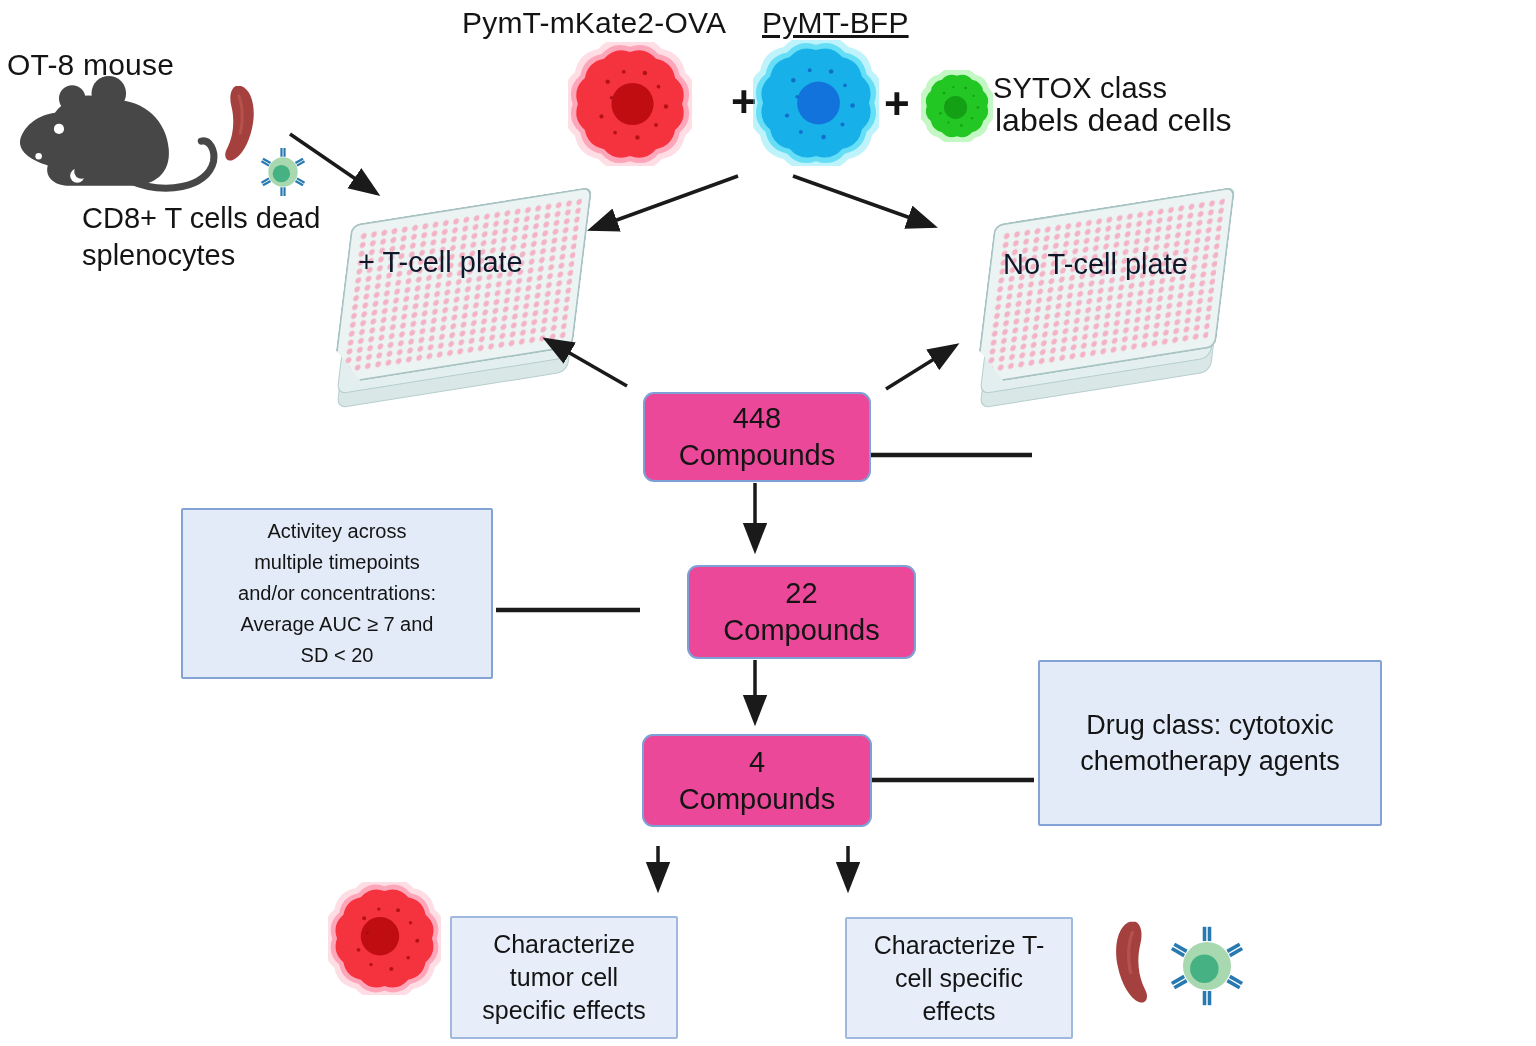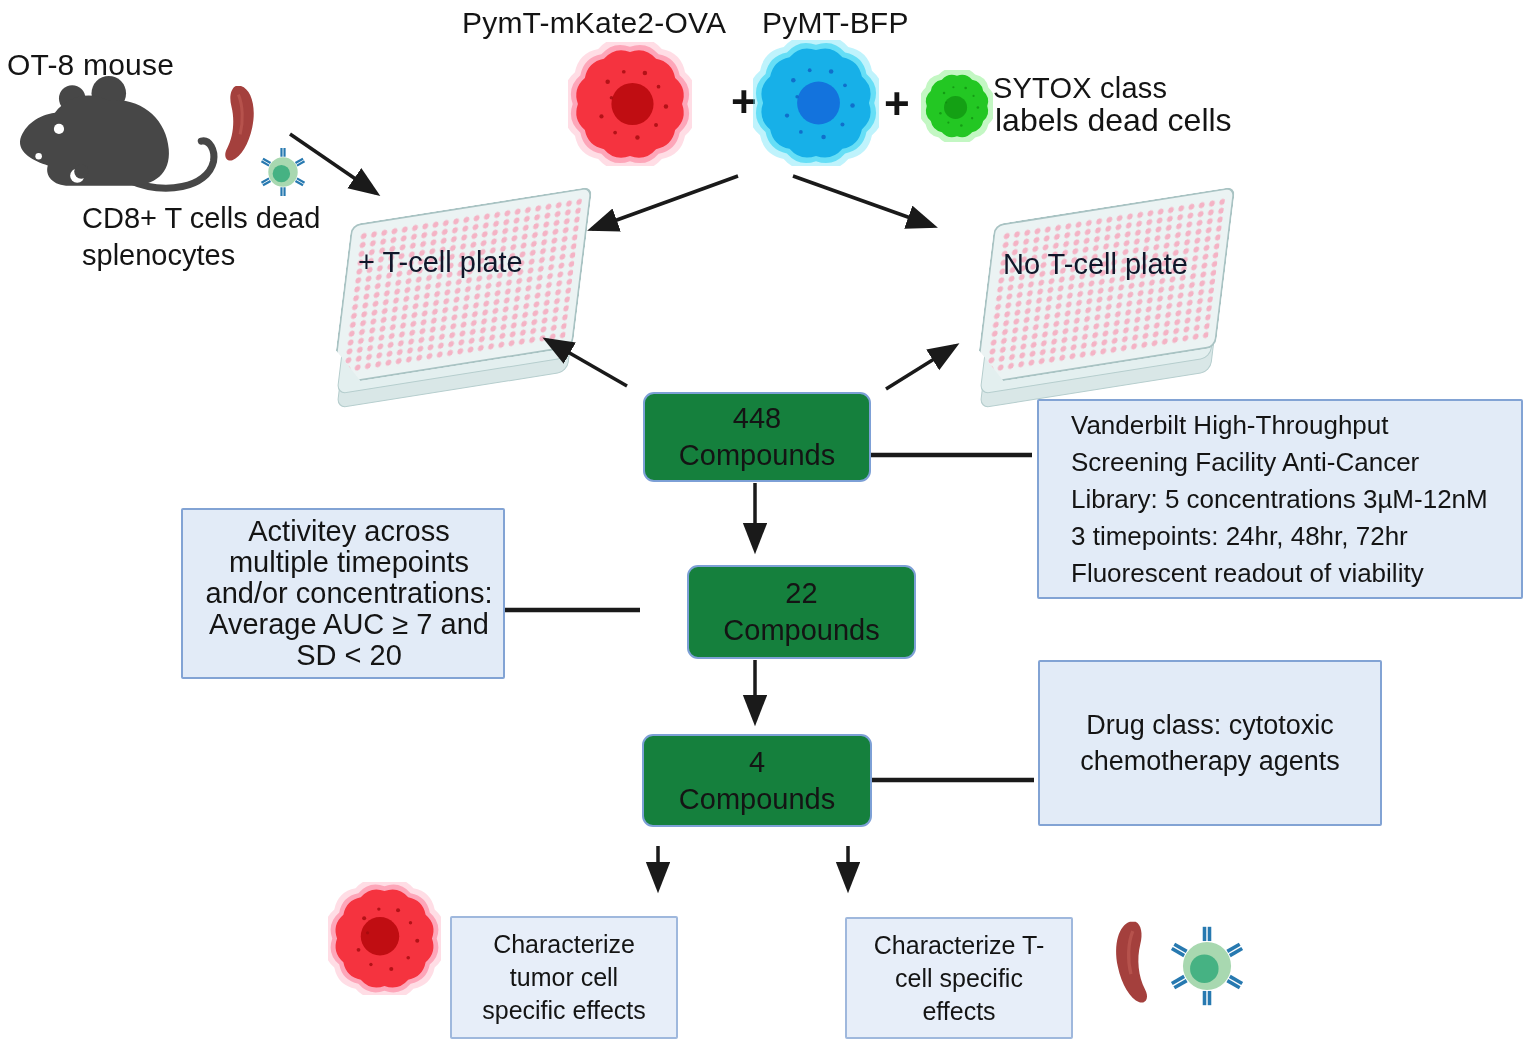--- a/index.html
+++ b/index.html
@@ -8,21 +8,21 @@
     font-family:"Liberation Sans", sans-serif;color:#141414;
   }
   .abs{position:absolute;}
   .pre{white-space:pre-line;}
   
   .h-label{font-size:30px;font-weight:500;letter-spacing:.2px;}
   .cap{font-size:32px;font-weight:400;}
   .plus{font-size:44px;font-weight:700;line-height:1;}
   
   .roundbox{
-    background:#15803d;border:2.5px solid #7da0d6;border-radius:11px;
+    background:#ec4899;border:2.5px solid #7da0d6;border-radius:11px;
     display:flex;align-items:center;justify-content:center;text-align:center;
     font-size:29px;line-height:37px;font-weight:400;
   }
   .squarebox{
     background:#e2ebf7;border:2.5px solid #82a3d4;border-radius:2px;
     display:flex;align-items:center;justify-content:center;text-align:center;
     font-size:26px;line-height:33px;
   }
   .squarebox.left{justify-content:flex-start;text-align:left;}
   .outbox{
@@ -109,21 +109,21 @@
     </svg>
 
   <svg class="abs" style="left:253px;top:142px;" width="60" height="60">
       <use href="#tcellsym" width="60" height="60"></use>
     </svg>
 
   <div class="abs cap pre" style="left:82px;top:200px;font-size:29px;line-height:37px;">CD8+ T cells dead
 splenocytes</div>
 
   <div class="abs h-label" style="left:462px;top:6px;">PymT-mKate2-OVA</div>
-  <div class="abs h-label" style="left:762px;top:6px;">PyMT-BFP</div>
+  <div class="abs h-label" style="left:762px;top:6px;text-decoration:underline;">PyMT-BFP</div>
 
   <svg class="abs" style="left:568px;top:42px;" width="124" height="124" viewBox="0 0 100 100">
     <use href="#blob" fill="#ff9fb4" opacity="0.35" transform="translate(50,50) scale(1.22) translate(-50,-50)"></use>
     <use href="#blob" fill="#fc6f8d" opacity="0.5" transform="translate(50,50) scale(1.1) translate(-50,-50)"></use>
     <use href="#blob" fill="#f5333f"></use>
     <circle cx="52" cy="50" r="17" fill="#c00d12"></circle>
     <use href="#speck" fill="#a30a0e" opacity="0.8"></use>
   </svg>
 
   <div class="abs plus" style="left:731px;top:80px;">+</div>
@@ -186,27 +186,22 @@
     <g stroke="#1a1a1a" stroke-width="4.5" fill="none">
       <line x1="871" y1="455" x2="1032" y2="455"></line>
       <line x1="496" y1="610" x2="640" y2="610"></line>
       <line x1="871" y1="780" x2="1034" y2="780"></line>
     </g>
   </svg>
 
   <div class="abs roundbox pre" style="left:643px;top:392px;width:224px;height:86px;">448
 Compounds</div>
 
-  <div class="abs squarebox left pre" style="left:1037px;top:399px;width:486px;height:200px;padding-left:32px;box-sizing:border-box;font-size:26px;line-height:37px;">Vanderbilt High-Throughput
-Screening Facility Anti-Cancer
-Library: 5 concentrations 3µM-12nM
-3 timepoints: 24hr, 48hr, 72hr
-Fluorescent readout of viability</div>
-
-  <div class="abs squarebox pre" style="left:181px;top:508px;width:308px;height:167px;font-size:29px;line-height:31px;padding-left:12px;">Activitey across
+
+  <div class="abs squarebox pre" style="left:181px;top:508px;width:308px;height:167px;font-size:20px;line-height:31px;">Activitey across
 multiple timepoints
 and/or concentrations:
 Average AUC ≥ 7 and
 SD &lt; 20</div>
 
   <div class="abs roundbox pre" style="left:643px;top:565px;width:225px;height:90px;margin-left:44px;">22
 Compounds</div>
 
   <div class="abs roundbox pre" style="left:642px;top:734px;width:226px;height:89px;">4
 Compounds</div>

